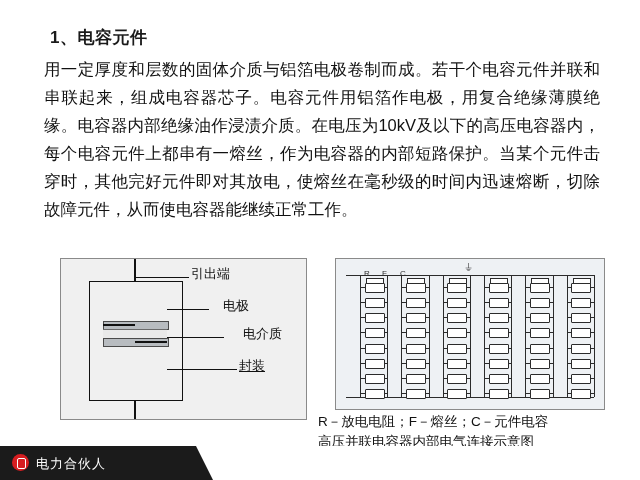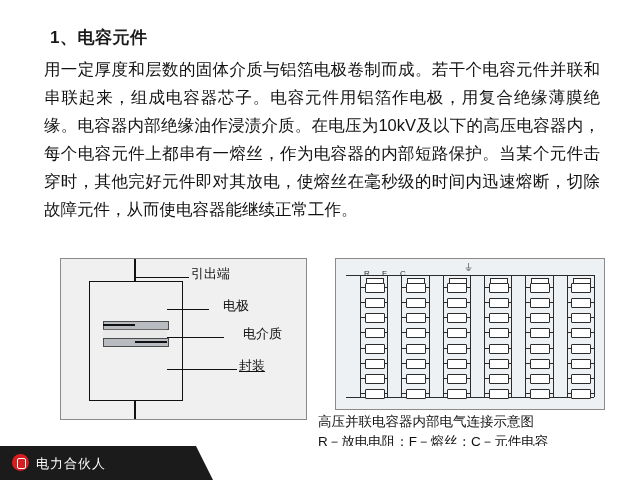--- a/index.html
+++ b/index.html
@@ -254,22 +254,22 @@
         <div class="wire-h" style="left: 220.667px; top: 124px; width: 27.3333px;"></div>
         <div class="cap-sym" style="left: 225.333px; top: 120px;"></div>
         <div style="position: absolute; font-size: 8px; color: rgb(43, 43, 43); left: 18px; top: 0px;">R</div>
         <div style="position: absolute; font-size: 8px; color: rgb(43, 43, 43); left: 36px; top: 0px;">F</div>
         <div style="position: absolute; font-size: 8px; color: rgb(43, 43, 43); left: 54px; top: 0px;">C</div>
       </div>
   </div>
   <div class="top-right-sym">⏚</div>
 
   <div class="cap-right-caption">
+    <div>R－放电电阻；F－熔丝；C－元件电容</div>
     <div>高压并联电容器内部电气连接示意图</div>
-    <div>R－放电电阻；F－熔丝；C－元件电容</div>
   </div>
 
   <div class="footer">
     <div class="footer-bar">
       <div class="footer-logo"></div>
       <div class="footer-text">电力合伙人</div>
     </div>
   </div>
 
 </div>

